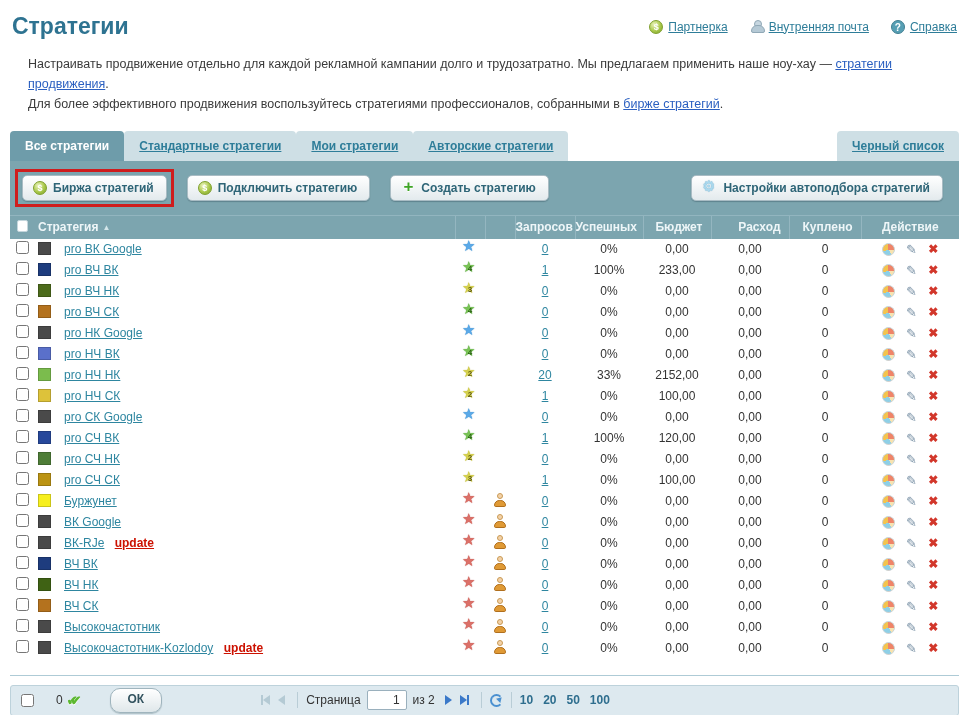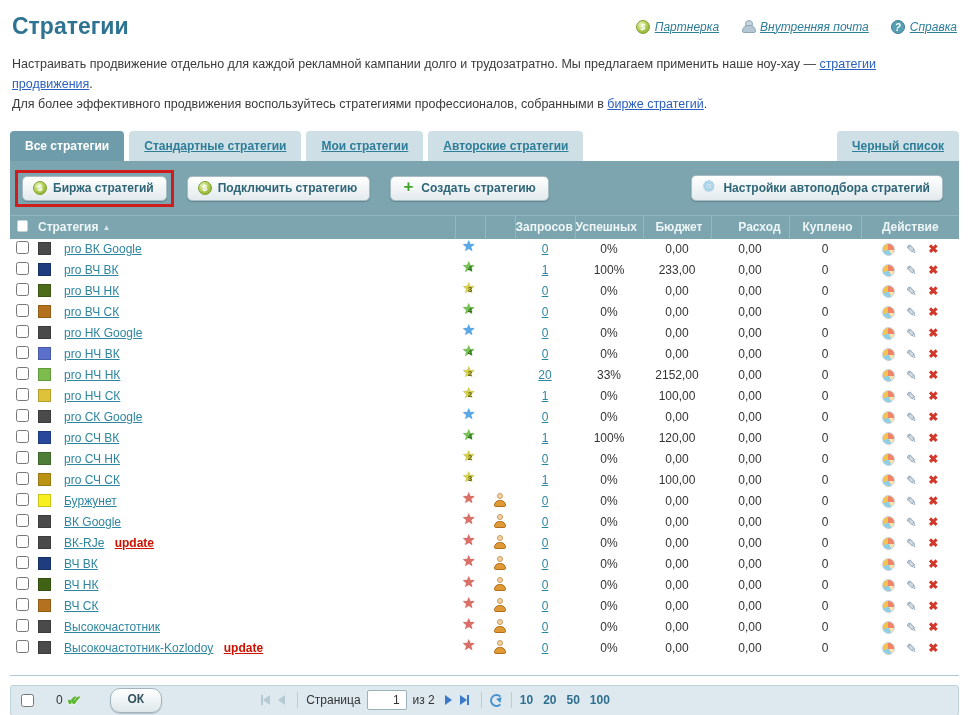--- a/index.html
+++ b/index.html
@@ -3,21 +3,21 @@
 <meta charset="utf-8">
 <style>
   * { box-sizing: border-box; margin: 0; padding: 0; }
   html,body { width: 969px; height: 715px; background: #fff; overflow: hidden;
     font-family: "Liberation Sans", sans-serif; font-size: 12px; color: #333; }
   a { cursor: pointer; }
 
   
   .topbar { display: flex; align-items: center; padding: 13px 12px 0 12px; }
   .page-title { font-size: 23px; font-weight: bold; color: #2e7391; }
-  .top-links { margin-left: auto; display: flex; align-items: flex-end; gap: 22px; font-style: italic; }
+  .top-links { margin-left: auto; display: flex; align-items: flex-end; gap: 22px; }
   .top-link { display: inline-flex; align-items: center; gap: 5px; color: #2e7d99;
     text-decoration: underline; font-size: 12px; }
 
   
   .icon { display: inline-block; position: relative; flex: 0 0 auto; }
   .i-coin { width: 14px; height: 14px; border-radius: 50%; border: 1px solid #7fa02c;
     background: radial-gradient(circle at 35% 30%, #eaf3bb, #a9c84a 55%, #7da32c); }
   .i-coin::after { content: "$"; position: absolute; left: 0; right: 0; top: 0; bottom: 0;
     color: #fff; font-size: 9px; font-weight: bold; text-align: center; line-height: 12px; }
   .i-user { width: 14px; height: 13px; }
@@ -29,34 +29,34 @@
   .i-help::after { content: "?"; position: absolute; left: 0; right: 0; top: 0; bottom: 0;
     color: #fff; font-size: 10px; font-weight: bold; text-align: center; line-height: 13px; }
   .i-plus { width: 14px; height: 14px; }
   .i-plus::after { content: "+"; position: absolute; left: 0; top: -4px; width: 14px; text-align: center;
     color: #3fa526; font-size: 17px; font-weight: bold; text-shadow: 0 1px 0 #fff; }
   .i-gear { width: 15px; height: 15px; }
   .i-gear::after { content: "⚙"; position: absolute; left: 0; top: -2px; font-size: 14px;
     color: #a9d8ee; text-shadow: 0 0 1px #6fa3bd; }
 
   
-  .intro { padding: 14px 12px 0 12px; line-height: 20px; color: #3a3a3a; font-size: 12.5px; }
+  .intro { padding: 14px 12px 0 28px; line-height: 20px; color: #3a3a3a; font-size: 12.5px; }
   .intro a { color: #2a5fc0; text-decoration: underline; }
 
   
-  .tabs { display: flex; gap: 5px; margin: 17px 10px 0 10px; align-items: flex-end; }
+  .tabs { display: flex; margin: 17px 10px 0 10px; align-items: flex-end; }
   .tab { background: #cedfe5; border-radius: 4px 4px 0 0; padding: 8px 15px; font-weight: bold;
     cursor: pointer; white-space: nowrap; }
   .tab .tab-label { color: #2e7d99; text-decoration: underline; }
   .tab.active { background: #6e9caa; }
   .tab.active .tab-label { color: #fff; text-decoration: none; }
   .tab.right { margin-left: auto; }
 
   
-  .toolbar { background: #7ca5af; margin: 0 10px; padding: 8px 5px; display: flex; align-items: center; }
+  .toolbar { background: #7ca5af; margin: 0 10px; padding: 8px 5px; display: flex; }
   .btn-wrap { border: 3px solid transparent; padding: 3px 4px; margin-right: 6px; display: inline-flex; }
   .btn-wrap.hl { border-color: #cf1d1d; }
   .btn-wrap.right-wrap { margin-left: auto; margin-right: 4px; }
   .btn { display: inline-flex; align-items: center; gap: 6px; cursor: pointer;
     background: linear-gradient(#ffffff, #e3eaed); border: 1px solid #a9bcc4; border-radius: 5px;
     padding: 4px 12px 5px 10px; font-weight: bold; color: #2e6577; font-size: 12px;
     font-family: "Liberation Sans", sans-serif; box-shadow: 0 1px 1px rgba(40,70,80,.35); }
 
   
   .grid-wrap { margin: 0 10px; border-bottom: 1px solid #aecbd6; padding-bottom: 16px; }

